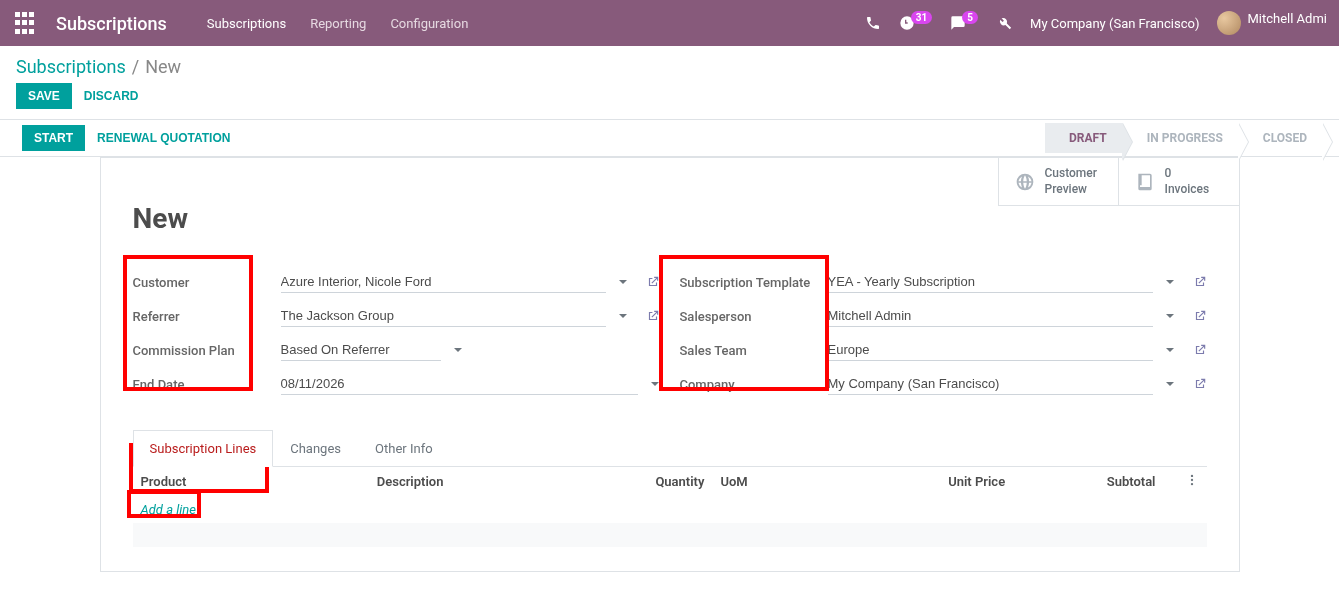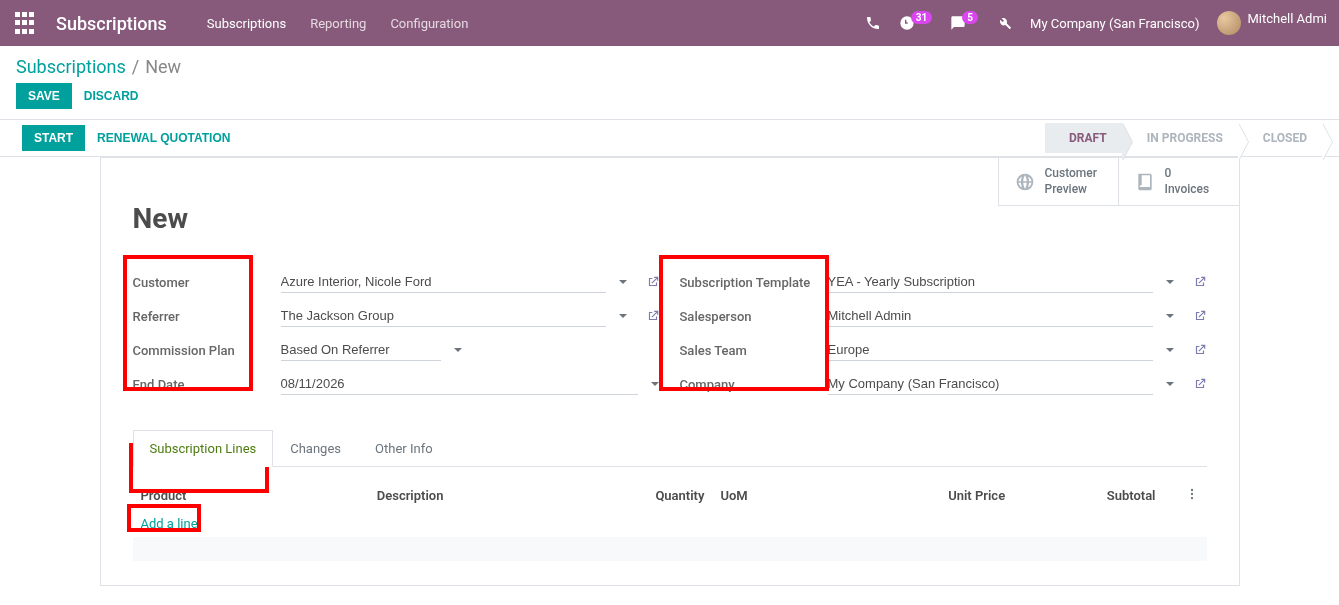--- a/index.html
+++ b/index.html
@@ -62,27 +62,27 @@
 .field-input.narrow { max-width: 160px; }
 .caret { width: 10px; height: 10px; fill: #6c757d; cursor: pointer; }
 .ext-link { width: 14px; height: 14px; fill: #7c7bad; cursor: pointer; margin-left: 6px; }
 
 
 .hl { position: absolute; border: 4px solid #ff0000; pointer-events: none; }
 
 
 .tabs { display: flex; border-bottom: 1px solid #dee2e6; margin-top: 24px; }
 .tab { padding: 10px 16px; font-size: 13px; color: #6c757d; cursor: pointer; border: 1px solid transparent; border-bottom: none; position: relative; top: 1px; }
-.tab.active { color: #4d7c0f; border-color: #dee2e6; background: #fff; border-bottom: 1px solid #fff; }
-
-
-.line-table { width: 100%; margin-top: 14px; border-collapse: collapse; }
+.tab.active { color: #b91c1c; border-color: #dee2e6; background: #fff; border-bottom: 1px solid #fff; }
+
+
+.line-table { width: 100%; border-collapse: collapse; }
 .line-table th { text-align: left; font-size: 13px; font-weight: 600; color: #4c4c4c; padding: 6px 8px; }
 .line-table th.r { text-align: right; }
-.line-table td { padding: 6px 8px; }
+.line-table td { padding: 6px 8px; font-style: italic; }
 .add-line { color: #00a09d; cursor: pointer; font-size: 13px; }
 .kebab { width: 14px; height: 14px; fill: #6c757d; }
 .filler-row td { height: 24px; background: #f8f9fa; }
 </style>
 </head>
 <body>
 
 <div class="topnav">
   <div class="apps-btn">
     <span></span>

